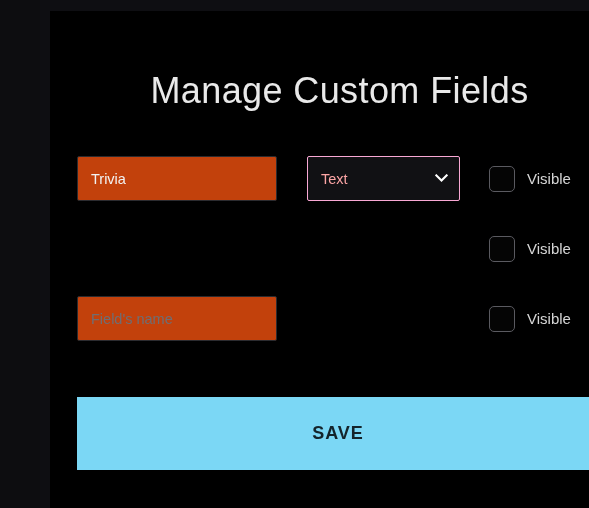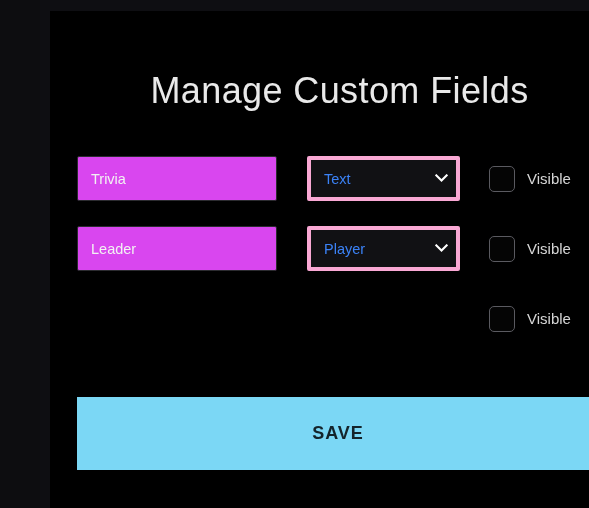--- a/index.html
+++ b/index.html
@@ -61,21 +61,21 @@
     margin-bottom: 23px;
   }
 
   .name-input {
     position: absolute;
     left: 0;
     top: 0;
     width: 200px;
     height: 45px;
     box-sizing: border-box;
-    background: #d946ef;
+    background: #c2410c;
     border: 1px solid #2b2b2f;
     border-radius: 2px;
     color: #f2f2f2;
     font-family: "Liberation Sans", sans-serif;
     font-size: 14.5px;
     padding: 0 13px;
     outline: none;
   }
   .name-input::placeholder {
     color: #6e6e74;
@@ -87,23 +87,23 @@
     left: 230px;
     top: 0;
     width: 153px;
     height: 45px;
   }
   .type-select {
     width: 153px;
     height: 45px;
     box-sizing: border-box;
     background: #111114;
-    border: 4px solid #f9a8d4;
+    border: 1px solid #f9a8d4;
     border-radius: 2px;
-    color: #3b82f6;
+    color: #fca5a5;
     font-family: "Liberation Sans", sans-serif;
     font-size: 14.5px;
     padding: 0 30px 0 13px;
     outline: none;
     -webkit-appearance: none;
     -moz-appearance: none;
     appearance: none;
   }
   .chevron-icon {
     position: absolute;
@@ -180,36 +180,28 @@
             </svg>
           </span>
         </div>
         <div class="visible-group">
           <div class="checkbox-box"></div>
           <span class="visible-label">Visible</span>
         </div>
       </div>
 
       <div class="field-row">
-        <input class="name-input" type="text" value="Leader" placeholder="Field's name" style="">
-        <div class="type-select-wrap">
-          <select class="type-select"><option>Player</option></select>
-          <span class="chevron-icon">
-            <svg width="13" height="9" viewBox="0 0 13 9">
-              <path d="M1.4 1.4 L6.5 6.6 L11.6 1.4" fill="none" stroke="#ffffff" stroke-width="2.1" stroke-linecap="square"></path>
-            </svg>
-          </span>
-        </div>
         <div class="visible-group">
           <div class="checkbox-box"></div>
           <span class="visible-label">Visible</span>
         </div>
       </div>
 
       <div class="field-row">
+        <input class="name-input" type="text" value="" placeholder="Field's name" style="">
         <div class="visible-group">
           <div class="checkbox-box"></div>
           <span class="visible-label">Visible</span>
         </div>
       </div>
 
     </div>
 
     <button id="save-button">SAVE</button>
 

